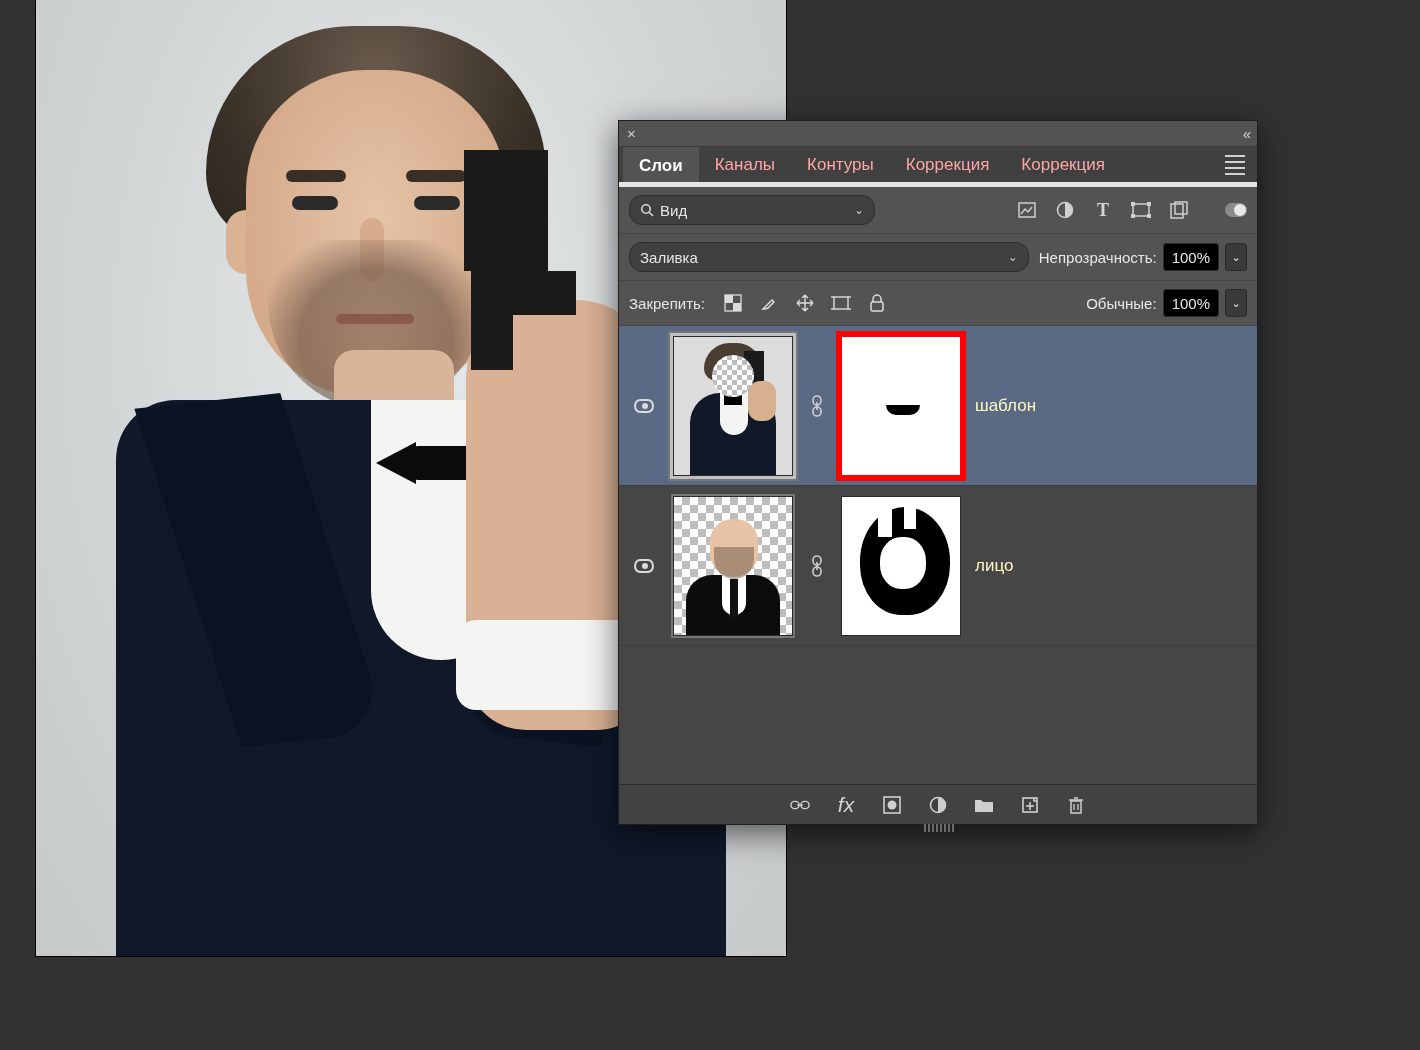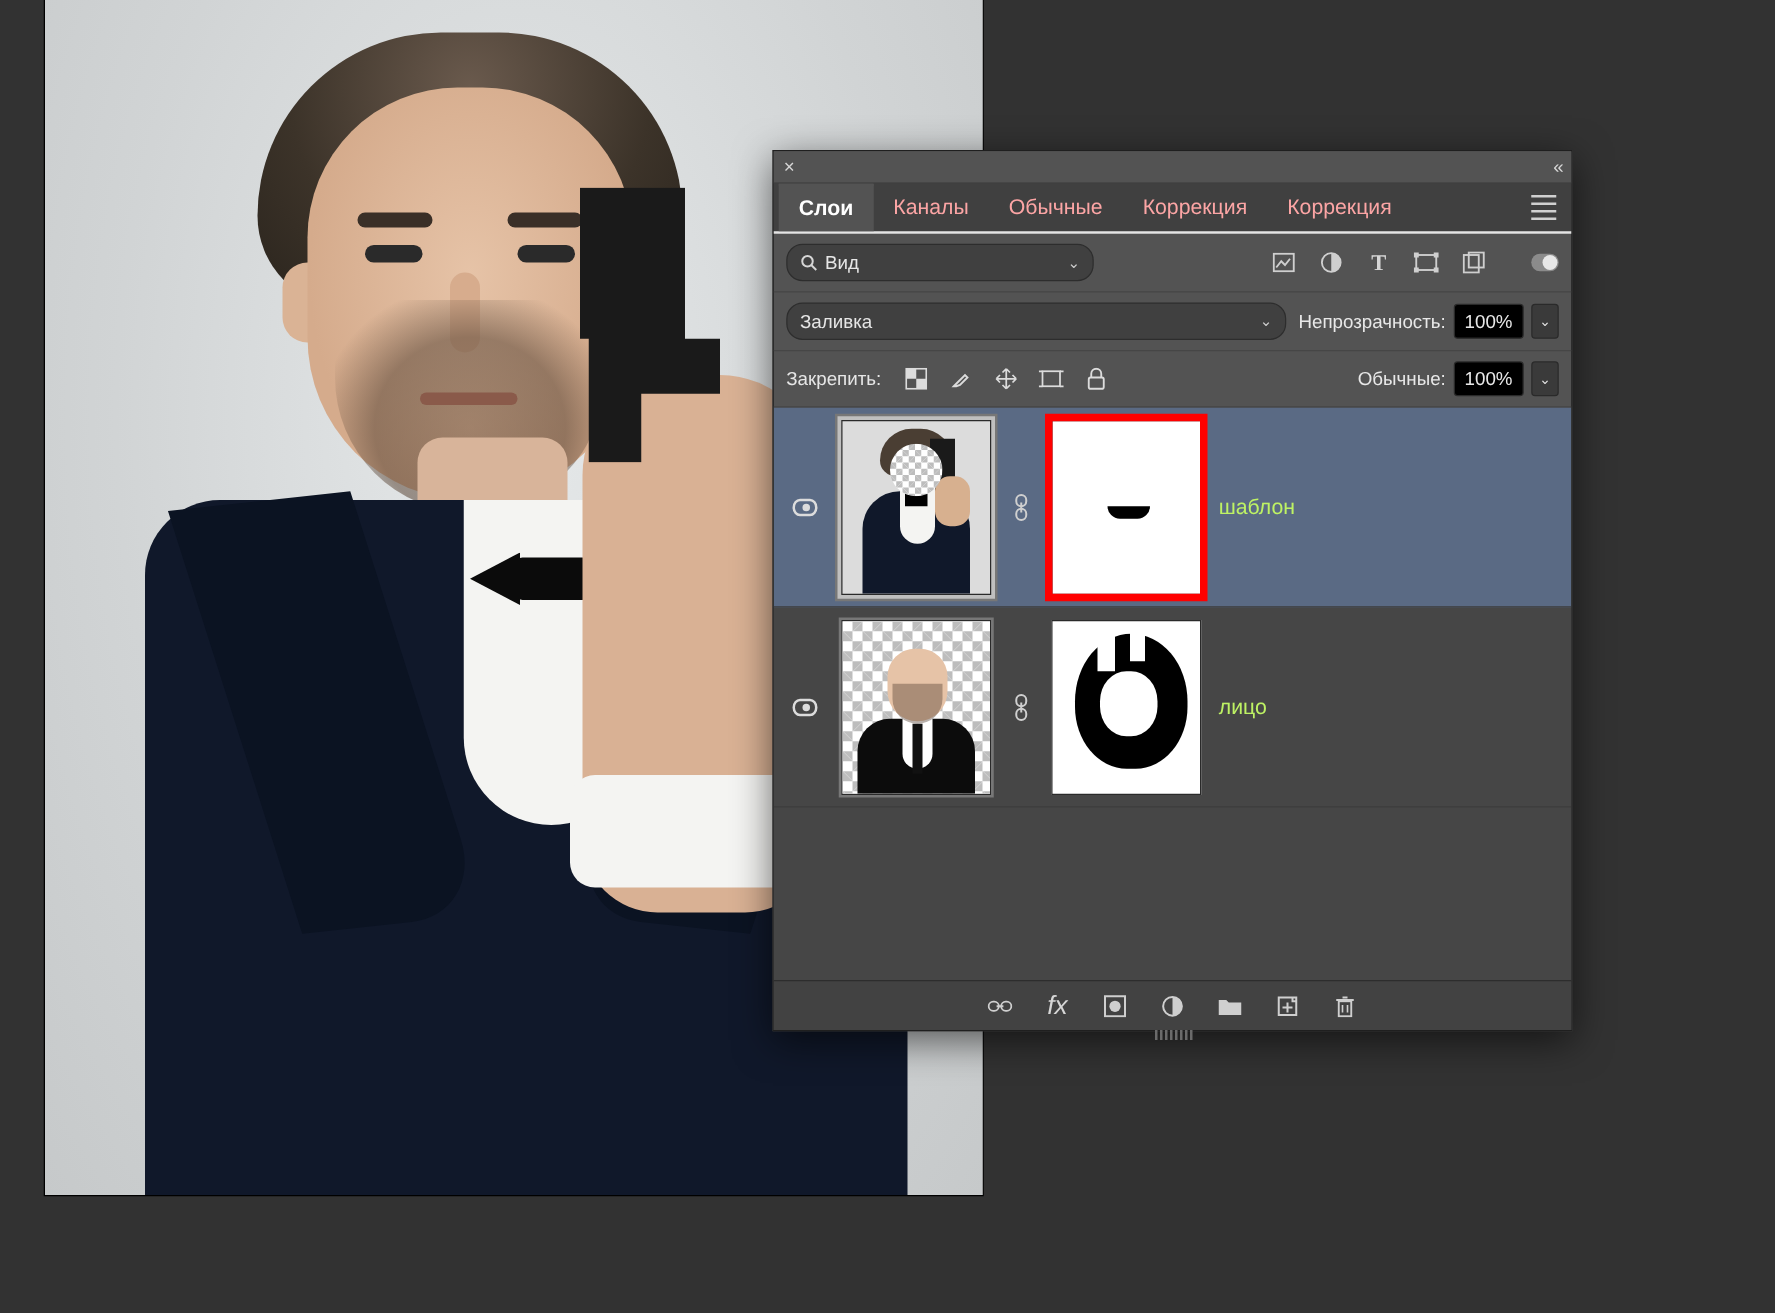--- a/index.html
+++ b/index.html
@@ -87,21 +87,21 @@
     height:26px; background:#535353; display:flex; align-items:center;
     padding:0 8px; border-bottom:1px solid #3a3a3a;
   }
   .panel-top .spacer{flex:1;}
   .icon-btn{display:inline-flex;align-items:center;justify-content:center;color:#d6d6d6;cursor:pointer;}
   .close-x{font-size:15px;}
   .collapse{font-size:15px;letter-spacing:-2px;}
 
   .tabs {
     display:flex; align-items:center; background:#404040; height:40px;
-    border-bottom:2px solid #e5e5e5; padding-left:4px;
+    border-bottom:5px solid #e5e5e5; padding-left:4px;
   }
   .tab {
     padding:0 16px; height:100%; display:flex; align-items:center;
     color:#fca5a5; font-size:17px; cursor:pointer;
   }
   .tab.active { background:#535353; color:#fff; font-weight:600; border-top:2px solid #535353; }
   .tabs .spacer{flex:1;}
   .tabs .menu{width:32px;height:32px;display:flex;flex-direction:column;justify-content:center;gap:4px;align-items:center;cursor:pointer;margin-right:6px;}
   .tabs .menu span{width:20px;height:2px;background:#d0d0d0;}
 
@@ -141,21 +141,21 @@
   }
   .layer.selected{background:#5a6a84;}
   .vis{width:30px;display:flex;justify-content:center;cursor:pointer;}
   .eye{width:20px;height:14px;border:2px solid #dcdcdc;border-radius:60%/100%;position:relative;}
   .eye::after{content:"";position:absolute;left:6px;top:2px;width:6px;height:6px;border-radius:50%;background:#dcdcdc;}
   .thumb{width:120px;height:140px;background:#dcdcdc;border:1px solid #2a2a2a;box-shadow:0 0 0 2px #777;position:relative;overflow:hidden;}
   .thumb.sel{box-shadow:0 0 0 3px #bfbfbf,0 0 0 5px #777;}
   .link{width:20px;height:28px;display:flex;align-items:center;justify-content:center;color:#cfcfcf;}
   .mask{width:120px;height:140px;background:#ffffff;border:1px solid #2a2a2a;position:relative;overflow:hidden;}
   .mask.framed{outline:6px solid #ff0000;outline-offset:-1px;}
-  .layer-name{color:#bef264;font-size:17px;}
+  .layer-name{color:#fef9c3;font-size:17px;}
 
   
   .t1-suit{position:absolute;left:16px;top:56px;right:16px;bottom:0;background:#10182a;border-radius:30px 30px 0 0;}
   .t1-shirt{position:absolute;left:46px;top:52px;width:28px;height:46px;background:#f4f4f2;border-radius:0 0 14px 14px;}
   .t1-bt{position:absolute;left:50px;top:58px;width:18px;height:10px;background:#000;}
   .t1-hair{position:absolute;left:30px;top:6px;width:58px;height:38px;background:#4a3e33;border-radius:28px 28px 14px 14px;}
   .t1-face{position:absolute;left:38px;top:18px;width:42px;height:42px;border-radius:50%;
     background:
       linear-gradient(45deg,#bdbdbd 25%,transparent 25%) 0 0/10px 10px,
       linear-gradient(-45deg,#bdbdbd 25%,transparent 25%) 0 5px/10px 10px,
@@ -238,21 +238,21 @@
 
   <div class="panel-top">
     <span class="icon-btn close-x">×</span>
     <span class="spacer"></span>
     <span class="icon-btn collapse">«</span>
   </div>
 
   <div class="tabs">
     <div class="tab active">Слои</div>
     <div class="tab">Каналы</div>
-    <div class="tab">Обычные</div>
+    <div class="tab">Контуры</div>
     <div class="tab">Коррекция</div>
     <div class="tab">Коррекция</div>
     <span class="spacer"></span>
     <div class="menu">
         <span></span>
         <span></span>
         <span></span>
         <span></span>
       </div>
   </div>

